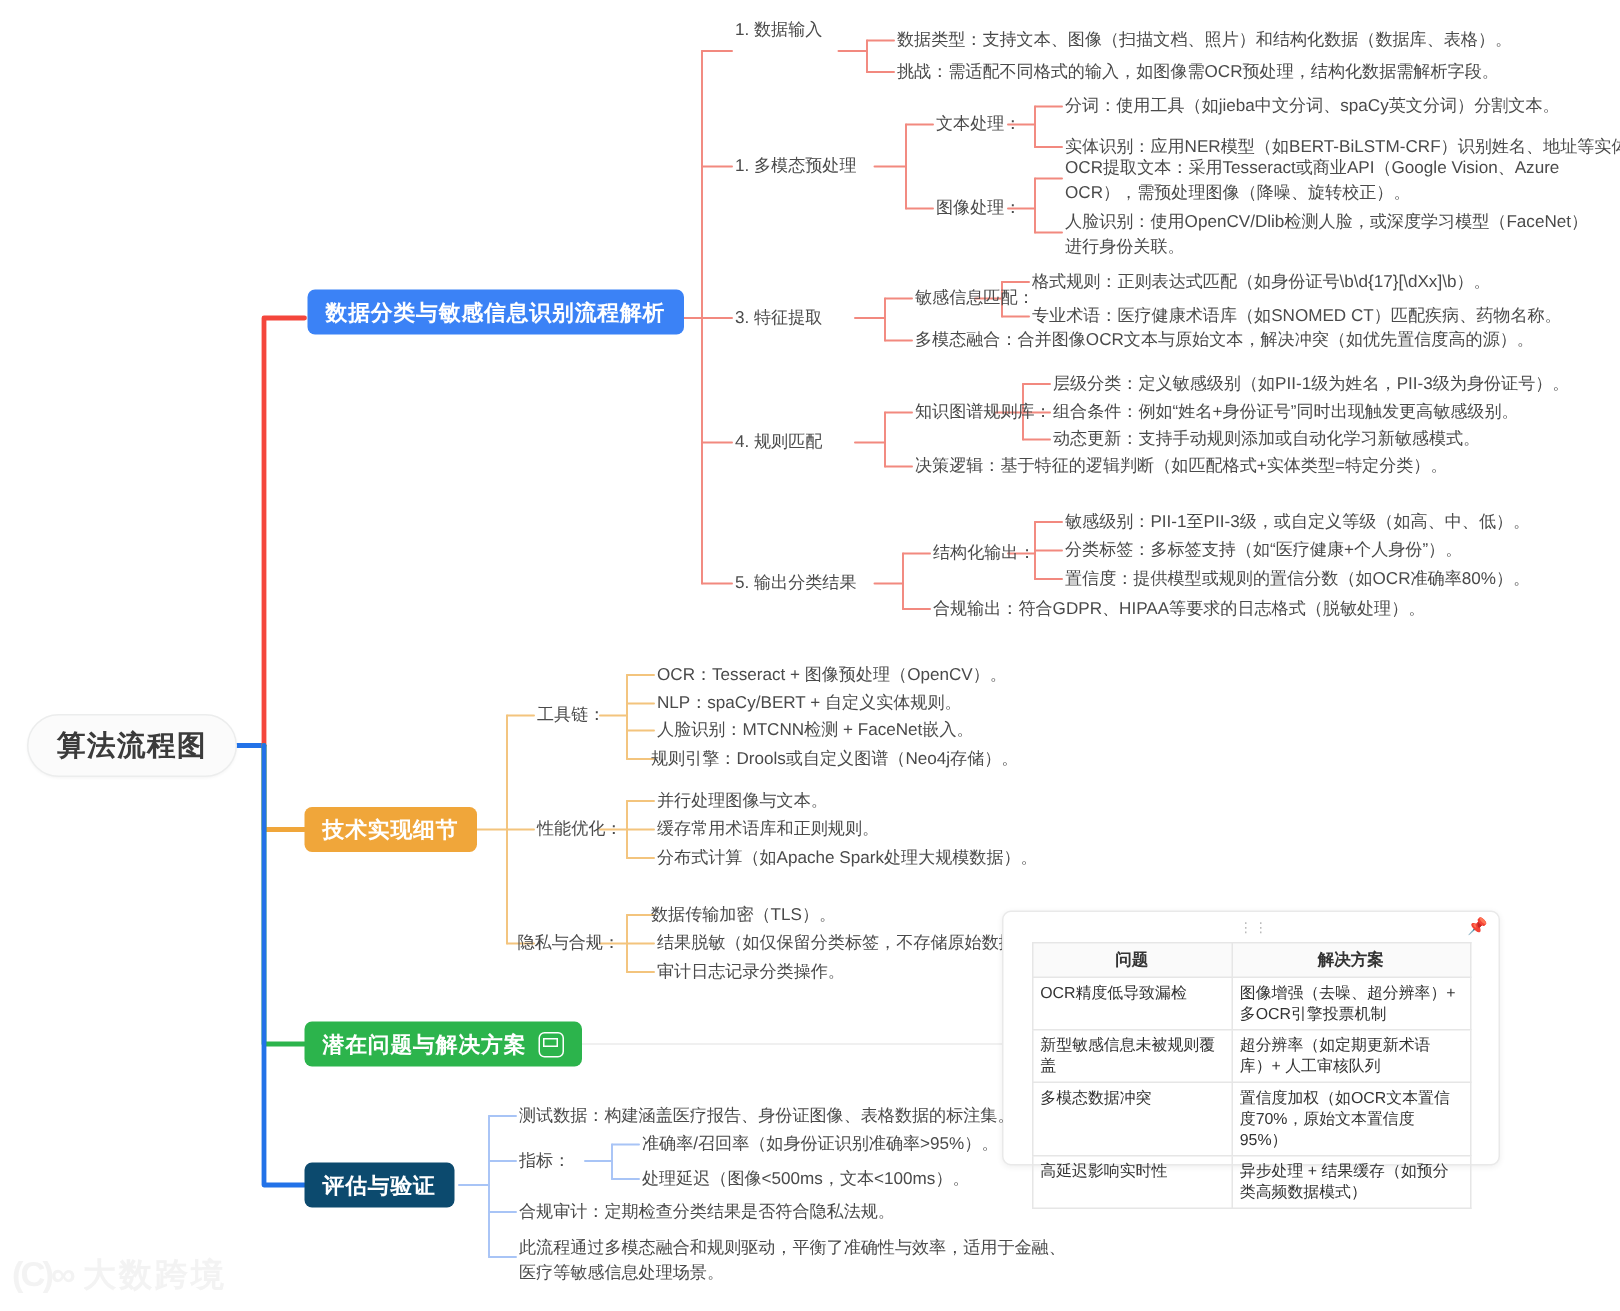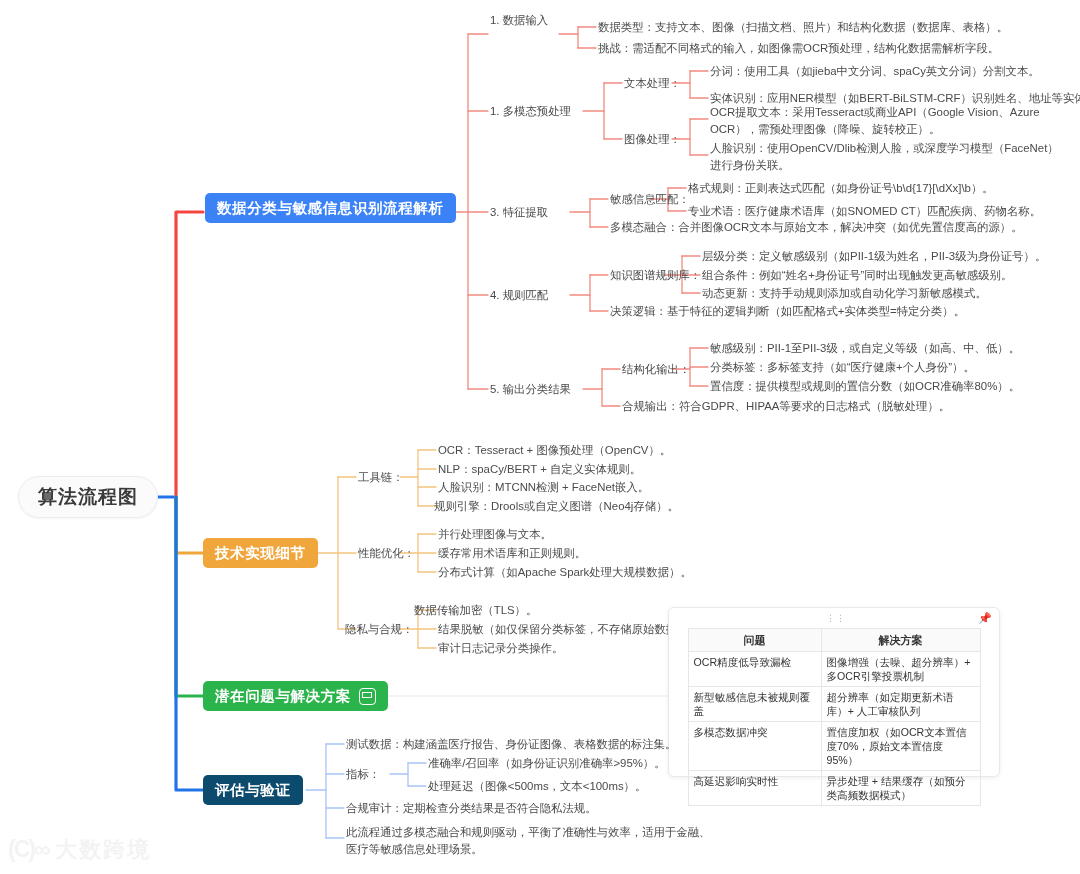--- a/index.html
+++ b/index.html
@@ -254,21 +254,21 @@
   <div class="lbl" style="left:438px;top:461px;">NLP：spaCy/BERT + 自定义实体规则。</div>
   <div class="lbl" style="left:438px;top:479px;">人脸识别：MTCNN检测 + FaceNet嵌入。</div>
   <div class="lbl" style="left:434px;top:498px;">规则引擎：Drools或自定义图谱（Neo4j存储）。</div>
 
   <div class="lbl" style="left:358px;top:545px;text-align:center;">性能优化：</div>
   <div class="lbl" style="left:438px;top:526px;">并行处理图像与文本。</div>
   <div class="lbl" style="left:438px;top:545px;">缓存常用术语库和正则规则。</div>
   <div class="lbl" style="left:438px;top:564px;">分布式计算（如Apache Spark处理大规模数据）。</div>
 
   <div class="lbl" style="left:345px;top:621px;">隐私与合规：</div>
-  <div class="lbl" style="left:414px;top:602px;">数据传输加密（TLS）。</div>
+  <div class="lbl" style="left:434px;top:602px;">数据传输加密（TLS）。</div>
   <div class="lbl" style="left:438px;top:621px;">结果脱敏（如仅保留分类标签，不存储原始数据）。</div>
   <div class="lbl" style="left:438px;top:640px;">审计日志记录分类操作。</div>
 
   <div class="node topic t-green">
     <span>潜在问题与解决方案</span>
     <span class="attach-icon"></span>
   </div>
 
   <div class="card">
     <div class="card-bar">

